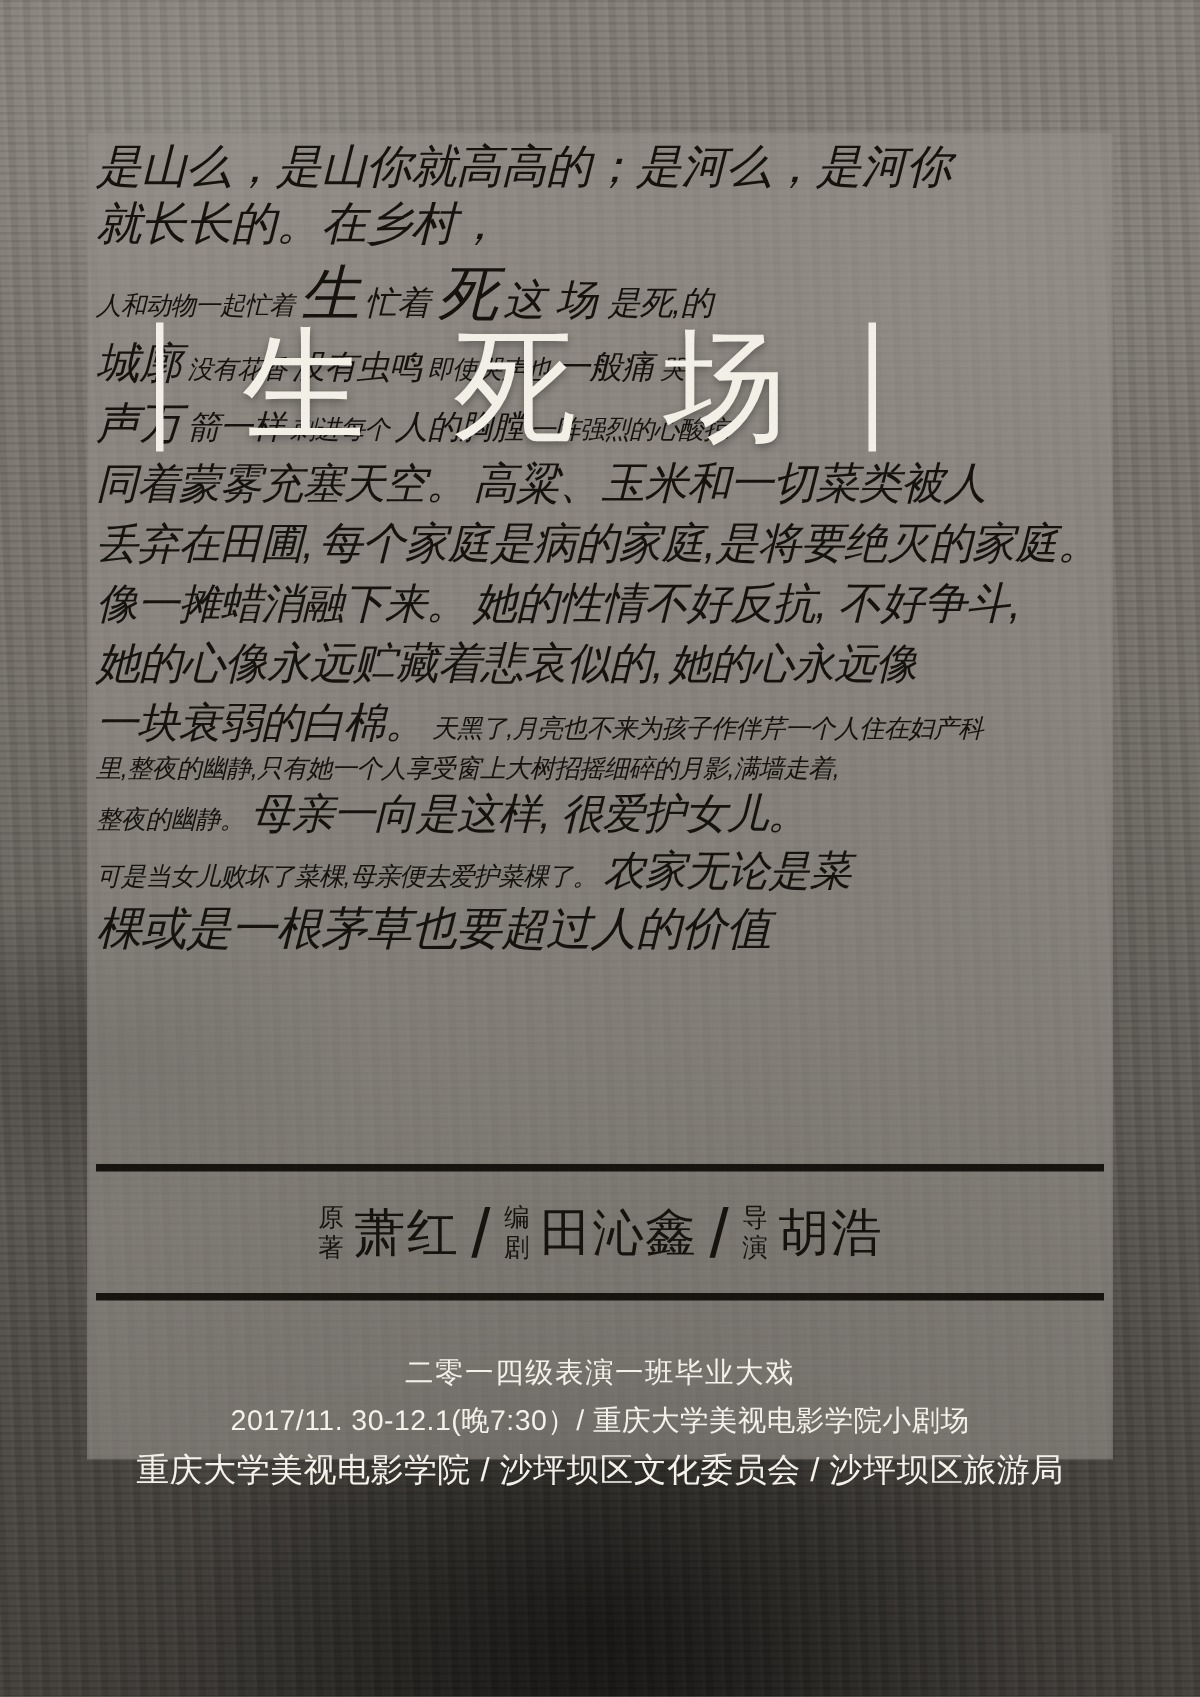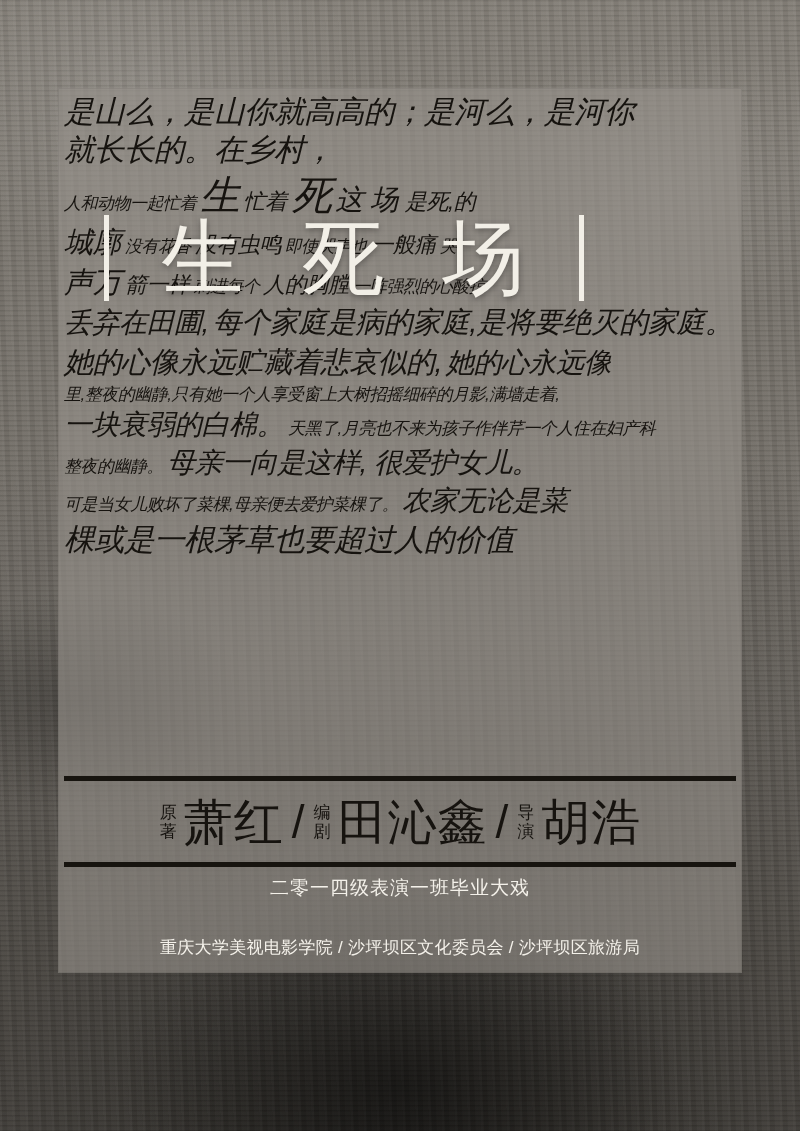--- a/index.html
+++ b/index.html
@@ -137,43 +137,43 @@
     gap: 6px;
   }
   .role {
     display: inline-block;
     font-size: 17px;
     line-height: 19px;
     width: 19px;
     text-align: center;
   }
   .person {
-    font-size: 49px;
+    font-size: 34px;
     line-height: 52px;
     letter-spacing: 1px;
   }
   .slash {
     font-size: 46px;
     line-height: 50px;
     padding: 0 2px;
     font-weight: 300;
   }
 
   
   .footer {
     position: absolute;
     left: 64px;
     top: 872px;
     width: 672px;
     text-align: center;
     color: #f4f1ea;
   }
-  .footer .f1 { font-size: 19px; line-height: 32px; letter-spacing: 1px; }
+  .footer .f1 { font-size: 19px; line-height: 32px; letter-spacing: 1px; margin-top: 28px; }
   .footer .f2 { font-size: 19px; line-height: 32px; letter-spacing: 0.3px; }
-  .footer .f3 { font-size: 17px; line-height: 32px; letter-spacing: 0.3px; margin-top: 28px; }
+  .footer .f3 { font-size: 22px; line-height: 32px; letter-spacing: 0.3px; }
 </style>
 </head>
 <body>
 
 <div class="poster">
 
   <div class="panel"></div>
 
   <div class="textblock">
 
@@ -201,40 +201,48 @@
     <span class="mixed">
       <span class="sz-l">声万</span>
       <span class="sz-m">箭一样</span>
       <span class="sz-s">刺进每个</span>
       <span class="sz-m">人的胸膛</span>
       <span class="sz-s">一阵强烈的心酸掠</span>
     </span>
 
 
 
+    <span class="mixed">
+      <span class="sz-xl">同着蒙雾充塞天空。</span>
+      <span class="sz-l">高粱、玉米和一切菜类被人</span>
+    </span>
 
     <span class="mixed">
       <span class="sz-xl">丢弃在田圃,</span>
       <span class="sz-l">每个家庭是病的家庭,是将要绝灭的家庭。</span>
     </span>
 
 
+    <span class="mixed">
+      <span class="sz-xl">像一摊蜡消融下来。</span>
+      <span class="sz-l">她的性情不好反抗, 不好争斗,</span>
+    </span>
 
     <span class="mixed">
       <span class="sz-l">她的心像永远贮藏着悲哀似的,</span>
       <span class="sz-xl">她的心永远像</span>
     </span>
 
     <span class="mixed">
-      <span class="sz-s">里,整夜的幽静,只有她一个人享受窗上大树招摇细碎的月影,满墙走着,</span>
-    </span>
-
-    <span class="mixed">
       <span class="sz-xl">一块衰弱的白棉。</span>
       <span class="sz-s">天黑了,月亮也不来为孩子作伴芹一个人住在妇产科</span>
+    </span>
+
+    <span class="mixed">
+      <span class="sz-s">里,整夜的幽静,只有她一个人享受窗上大树招摇细碎的月影,满墙走着,</span>
     </span>
 
     <span class="mixed">
       <span class="sz-s">整夜的幽静。</span>
       <span class="sz-xl">母亲一向是这样, 很爱护女儿。</span>
     </span>
 
     <span class="mixed">
       <span class="sz-s">可是当女儿败坏了菜棵,母亲便去爱护菜棵了。</span>
       <span class="sz-xl">农家无论是菜</span>
@@ -278,16 +286,17 @@
         <span class="role">演</span>
       </span>
       <span class="person">胡浩</span>
     </div>
   </div>
 
   <div class="rule bottom"></div>
 
   <div class="footer">
     <div class="f1">二零一四级表演一班毕业大戏</div>
+    <div class="f2">2017/11. 30-12.1(晚7:30）/ 重庆大学美视电影学院小剧场</div>
     <div class="f3">重庆大学美视电影学院  /   沙坪坝区文化委员会  /   沙坪坝区旅游局</div>
   </div>
 
 </div>
 
 </body></html>

